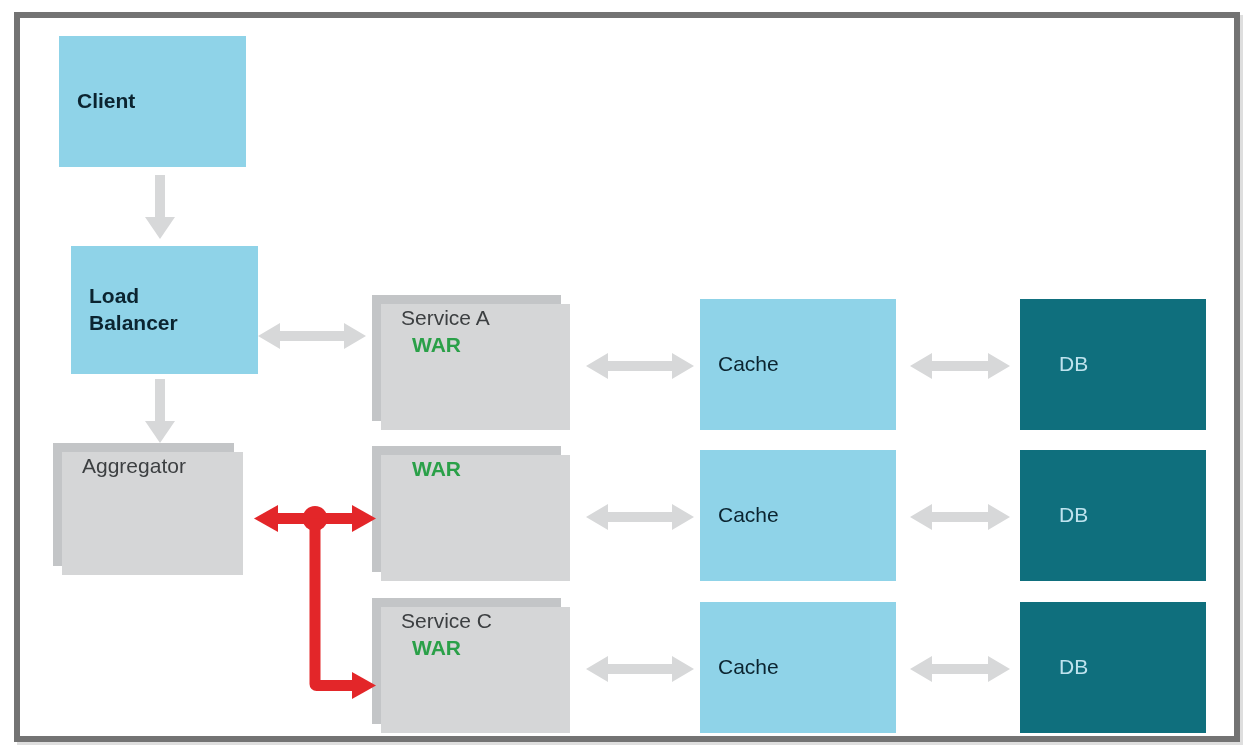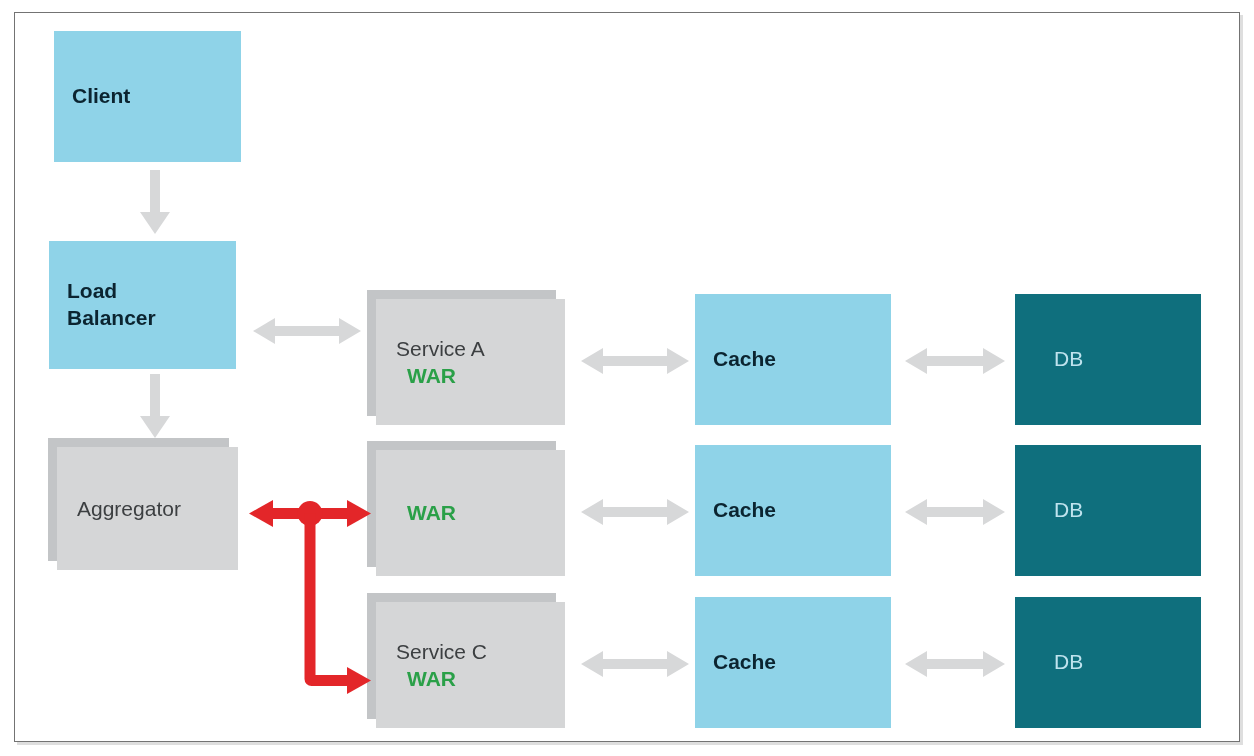--- a/index.html
+++ b/index.html
@@ -22,21 +22,21 @@
   }
 
   
   .frame {
     position: absolute;
     left: 14px;
     top: 12px;
     width: 1226px;
     height: 730px;
     box-sizing: border-box;
-    border: 1px solid #737373;
+    border: 6px solid #737373;
     background: #ffffff;
     box-shadow: 3px 3px 0 rgba(0,0,0,0.13);
   }
 
   
   .node {
     position: absolute;
     box-sizing: border-box;
     display: flex;
     flex-direction: column;
@@ -49,21 +49,20 @@
 
   
   .node-blue {
     background: #8fd3e8;
   }
   .node-blue .label {
     color: #0b2430;
     font-size: 21px;
     line-height: 1.28;
     padding-left: 18px;
-    font-weight: bold;
   }
   .node-blue.bold .label {
     font-weight: bold;
   }
 
   
   .node-teal {
     background: #0f6f7d;
     padding-left: 21px;
   }
@@ -88,21 +87,20 @@
   }
   .node-card .card-front {
     position: absolute;
     left: 9px;
     top: 9px;
     width: calc(100% - 9px);
     height: calc(100% - 9px);
     background: #d5d6d7;
     display: flex;
     flex-direction: column;
-    justify-content: center;
   }
   .node-card .label {
     color: #3c3f41;
     font-size: 21px;
     line-height: 1.3;
     padding-left: 20px;
   }
   .node-card .war {
     color: #2aa048;
     font-size: 21px;
@@ -120,21 +118,21 @@
 </head>
 <body>
 
 <div id="canvas">
   <div class="frame">
 
     <div class="node node-blue bold" style="left:39px; top:18px; width:187px; height:131px;">
       <span class="label">Client</span>
     </div>
 
-    <div class="node node-blue bold" style="left:34px; top:228px; width:187px; height:128px;">
+    <div class="node node-blue bold" style="left:51px; top:228px; width:187px; height:128px;">
       <span class="label">Load
 Balancer</span>
     </div>
 
     <div class="node node-card" style="left:33px; top:425px; width:190px; height:132px;">
       <div class="card-back"></div>
       <div class="card-front">
         <span class="label">Aggregator</span>
       </div>
     </div>

